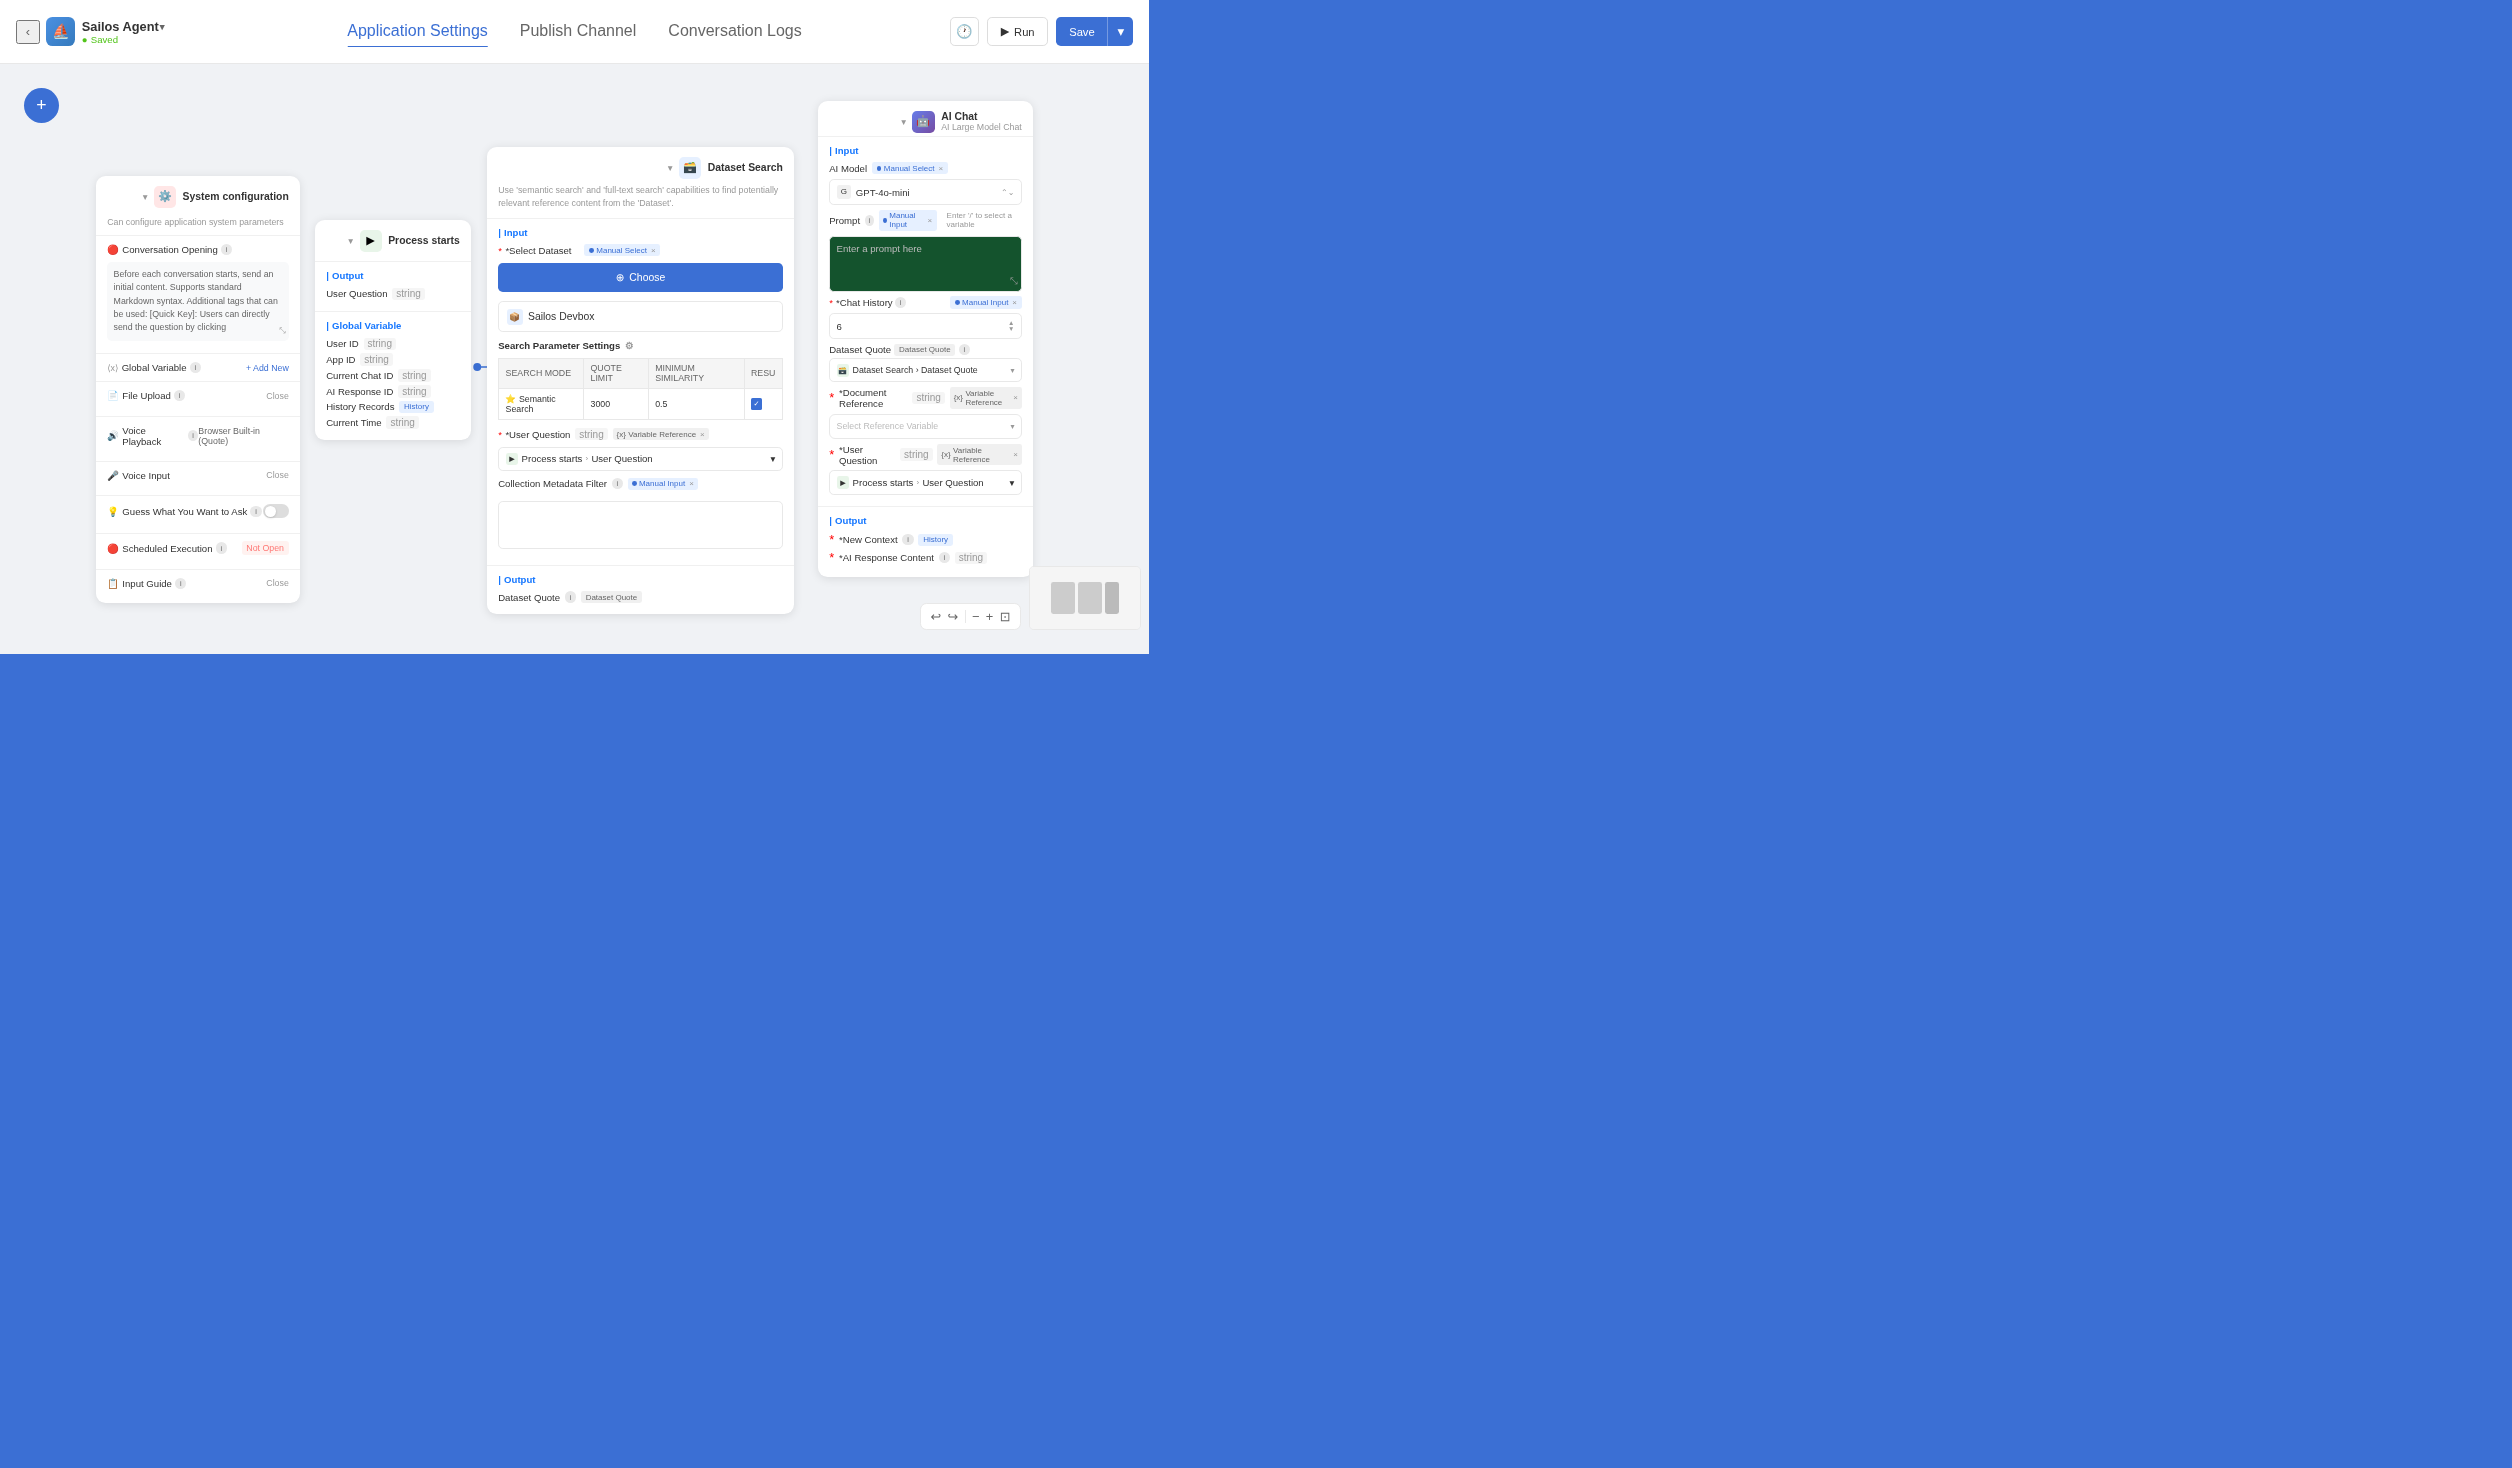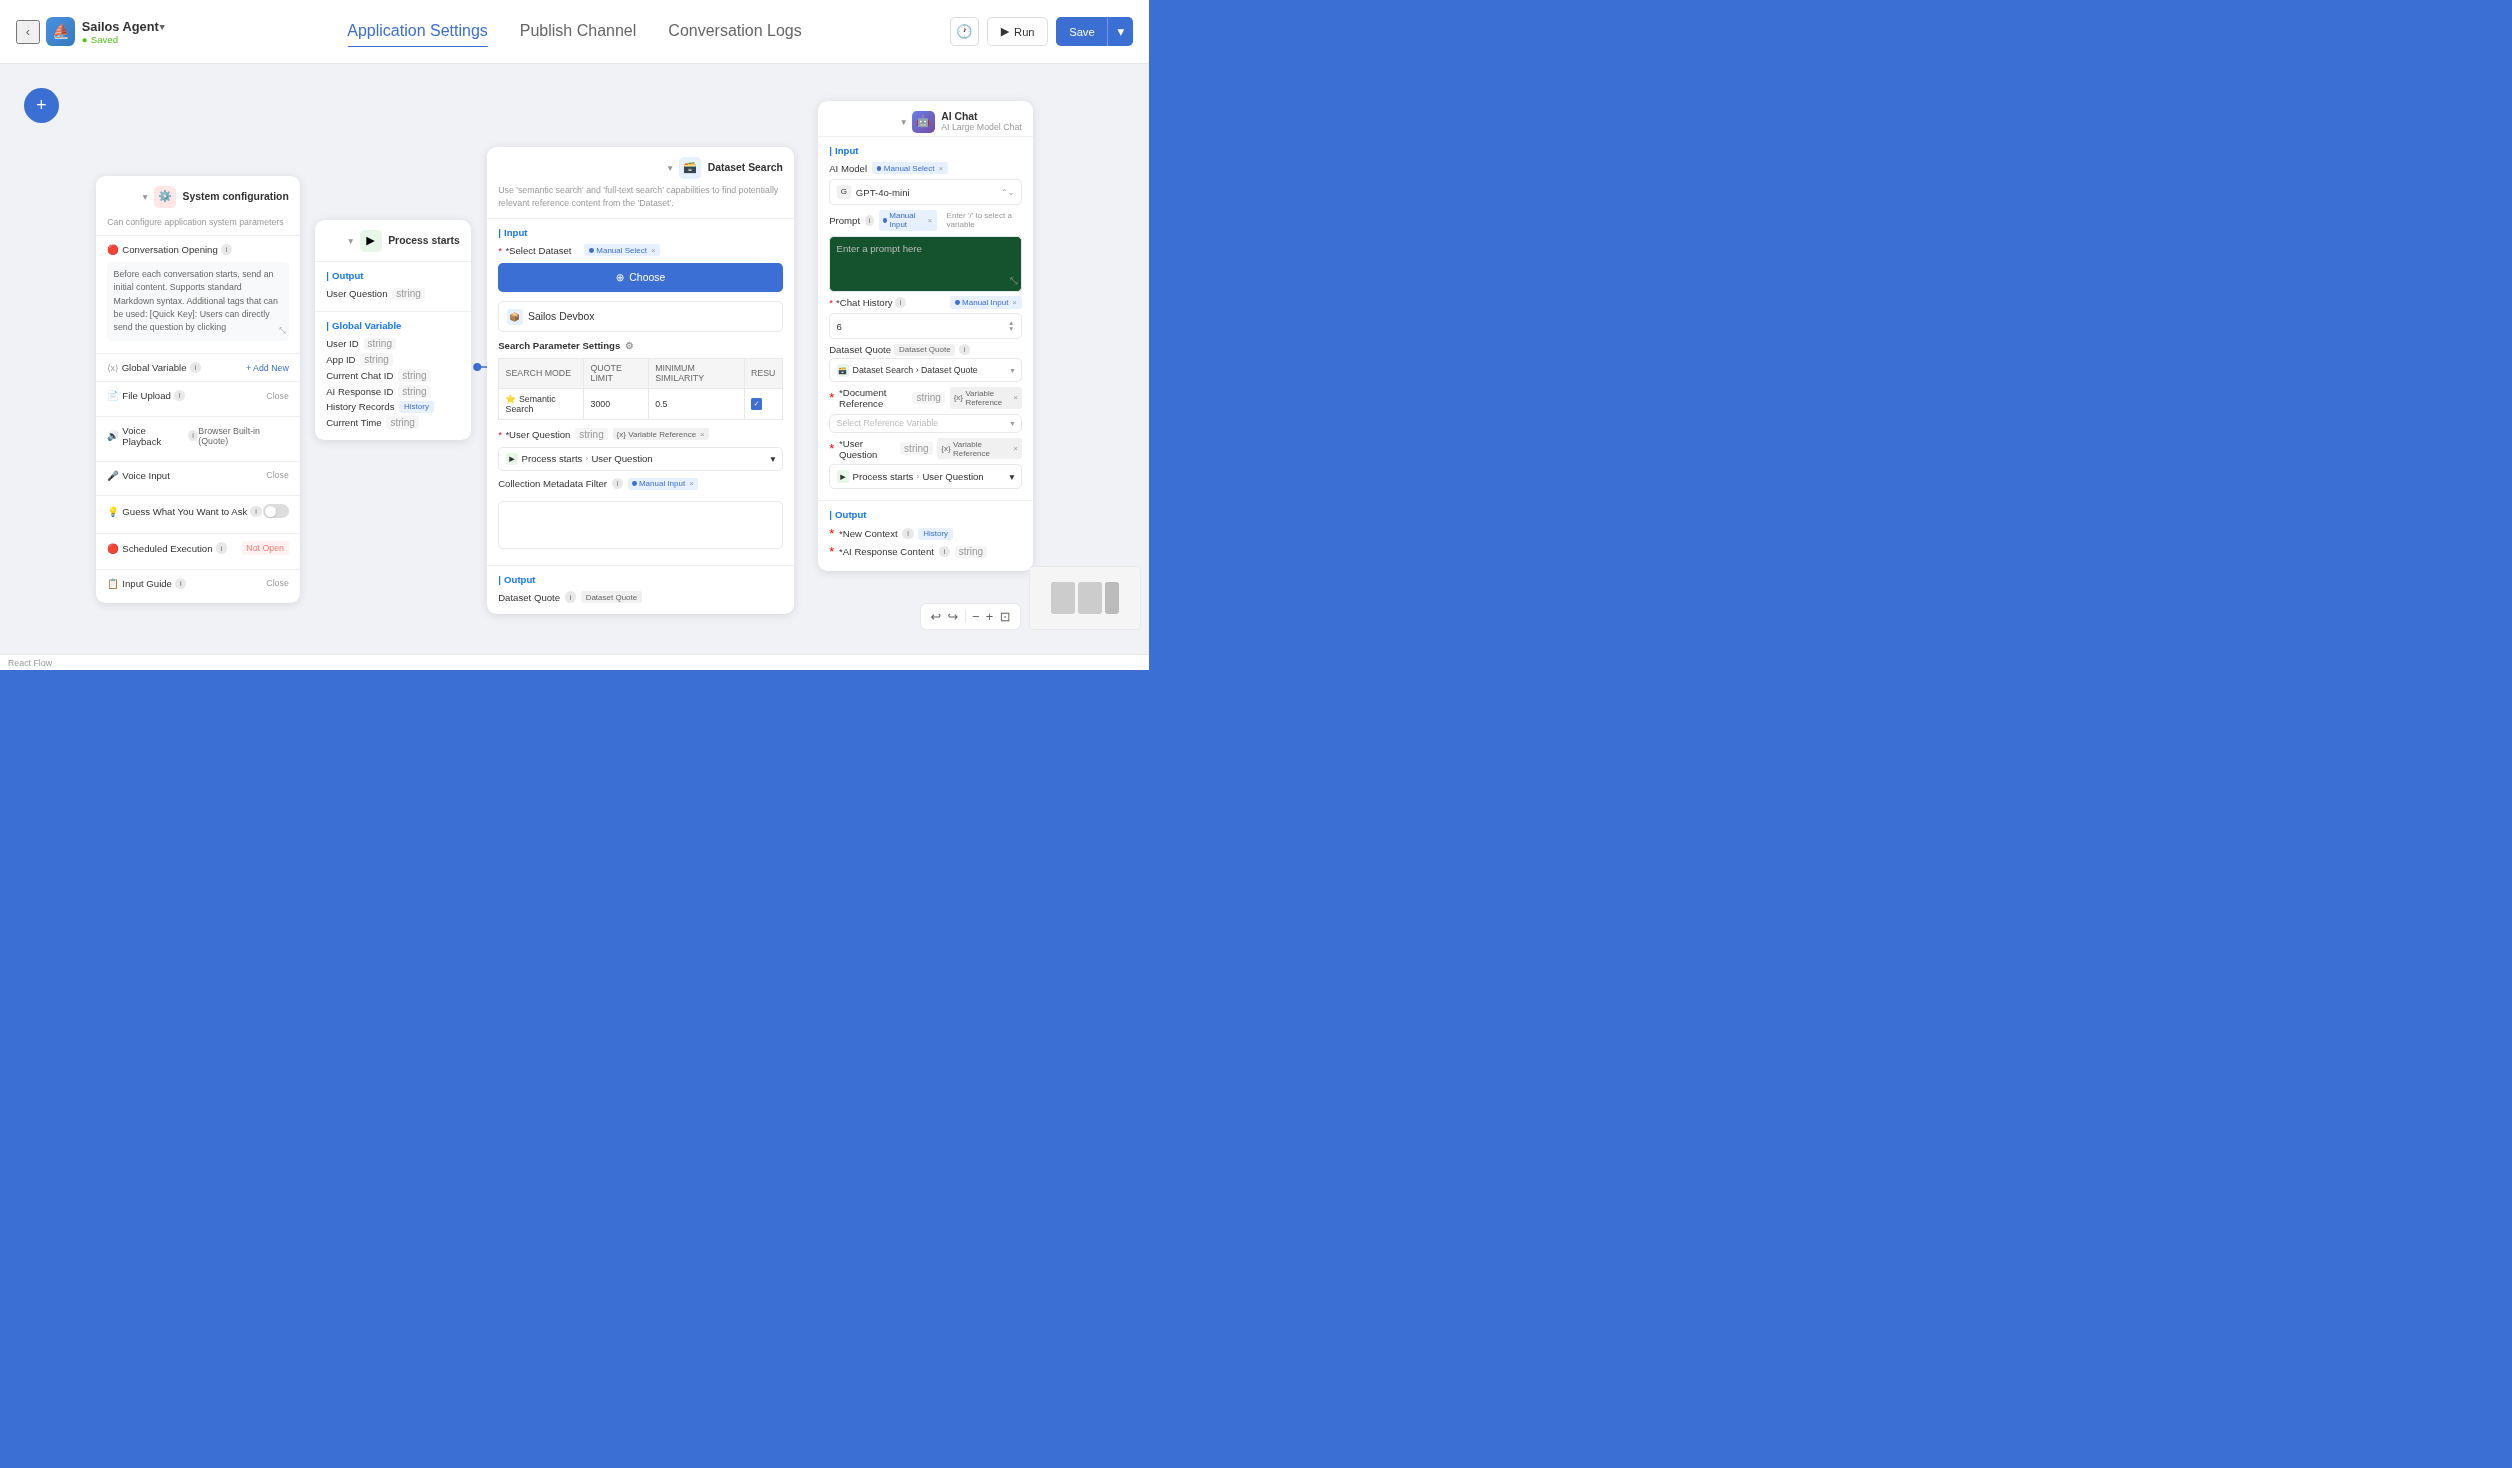--- a/index.html
+++ b/index.html
@@ -133,21 +133,21 @@
     .chat-history-row { display: flex; align-items: center; justify-content: space-between; margin: 4.8px 0; }
     .number-input { width: 100%; height: 25.5px; border: 0.8px solid #e8e8e8; border-radius: 4.8px; padding: 0 6.4px; font-size: 9.6px; color: #333; background: white; display: flex; align-items: center; justify-content: space-between; margin: 3.2px 0; }
     .number-controls { display: flex; flex-direction: column; gap: 0; }
     .num-up, .num-down { font-size: 6.4px; color: #999; cursor: pointer; line-height: 1; }
     
     .dataset-quote-row { margin: 4.8px 0; }
     .dataset-ref-label { font-size: 9.6px; color: #333; display: flex; align-items: center; gap: 3.2px; }
     .select-dropdown { width: 100%; height: 24px; border: 0.8px solid #e8e8e8; border-radius: 4.8px; padding: 0 6.4px; font-size: 8.8px; color: #333; background: white; display: flex; align-items: center; justify-content: space-between; margin: 2.4px 0; cursor: pointer; }
     .dropdown-value { display: flex; align-items: center; gap: 3.2px; }
     
-    .ref-select-dropdown { width: 100%; height: 19px; border: 0.8px solid #e8e8e8; border-radius: 6px; padding: 0 6.4px; font-size: 8.8px; color: #bbb; background: white; display: flex; align-items: center; justify-content: space-between; margin: 1px 0; cursor: pointer; }
+    .ref-select-dropdown { width: 100%; height: 25px; border: 0.8px solid #e8e8e8; border-radius: 6px; padding: 0 6.4px; font-size: 8.8px; color: #bbb; background: white; display: flex; align-items: center; justify-content: space-between; margin: 1px 0; cursor: pointer; }
     
     
     .connections-svg { position: absolute; top: 0; left: 0; width: 100%; height: 100%; pointer-events: none; }
     
     
     .bottom-bar { position: absolute; bottom: 0; left: 0; right: 0; height: 16px; background: white; border-top: 0.8px solid #e8e8e8; display: flex; align-items: center; padding: 0 8px; font-size: 8.8px; color: #999; z-index: 100; }
     
     
     .minimap { position: absolute; bottom: 24px; right: 8px; width: 112px; height: 64px; background: white; border: 0.8px solid #e8e8e8; border-radius: 4.8px; overflow: hidden; }
     .minimap-inner { width: 100%; height: 100%; background: #f5f5f5; display: flex; align-items: center; justify-content: center; }
@@ -633,17 +633,14 @@
     <div class="zoom-controls">
       <button class="zoom-btn">↩</button>
       <button class="zoom-btn">↪</button>
       <div class="zoom-divider"></div>
       <button class="zoom-btn">−</button>
       <button class="zoom-btn">+</button>
       <button class="zoom-btn">⊡</button>
     </div>
   </div>
 
-  <div class="bottom-bar">
-    <span>React Flow</span>
-  </div>
 </div>
 
 
 </body></html>

